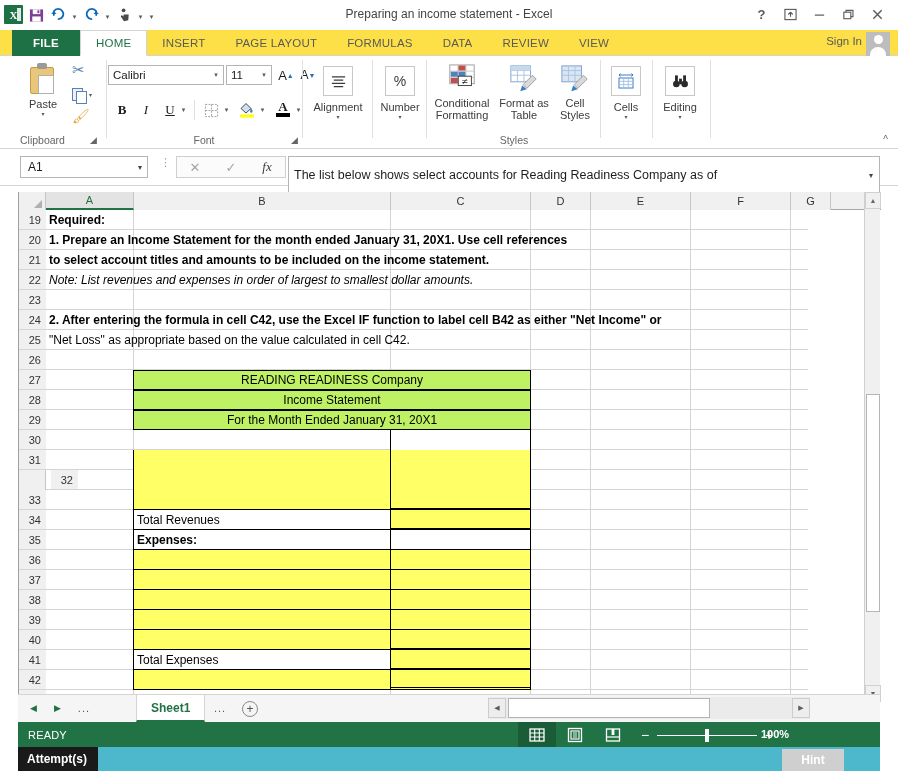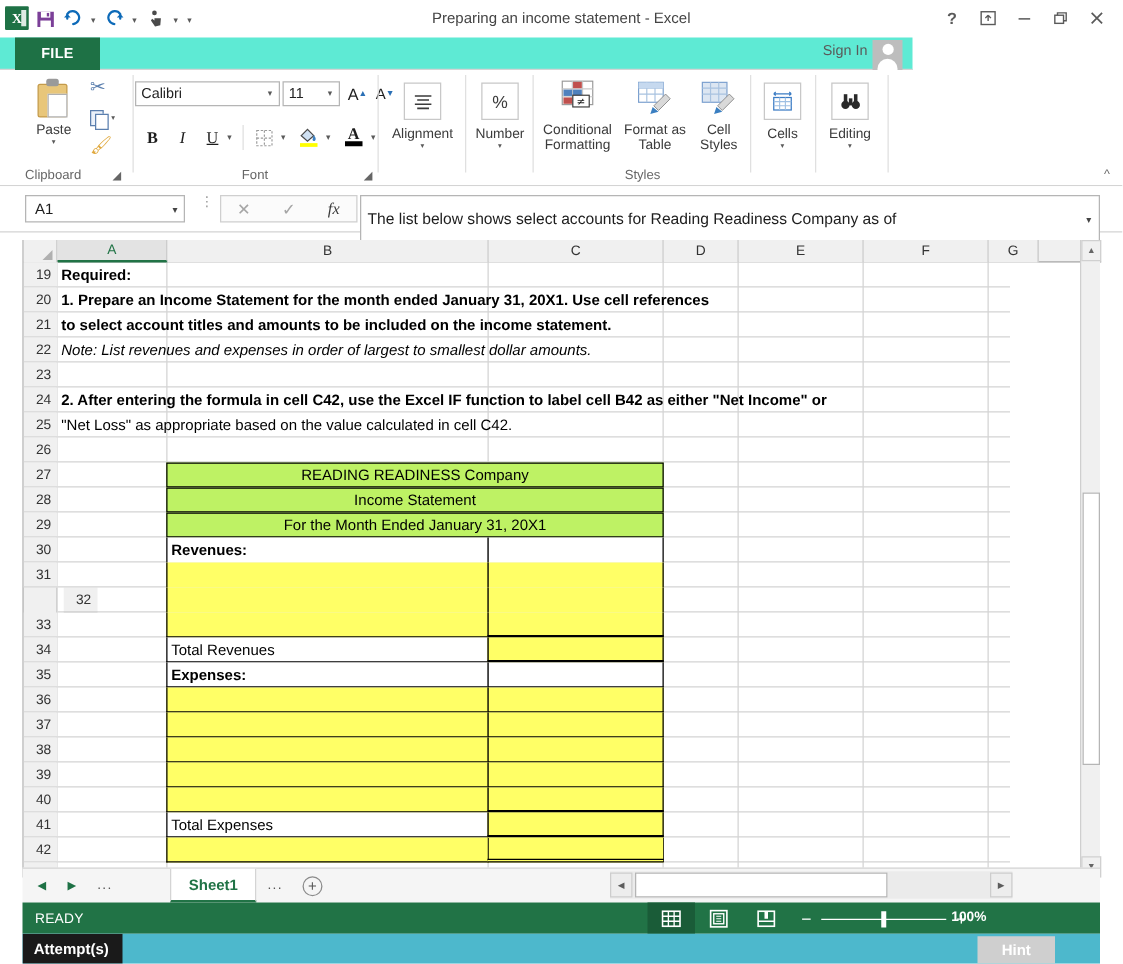--- a/index.html
+++ b/index.html
@@ -67,22 +67,22 @@
   .win-btn {
     width: 29px; height: 22px;
     display: flex; align-items: center; justify-content: center;
     color: #5a5a5a; font-size: 13px;
     cursor: default;
   }
 
   
   .tabstrip {
     position: absolute; left: 0; top: 30px;
-    width: 730px; height: 26px;
-    background: #5eead4;
+    width: 898px; height: 26px;
+    background: #fde047;
     border-bottom: 1px solid #d4d4d4;
   }
   .tab-file {
     position: absolute; left: 12px; top: 0;
     width: 68px; height: 26px;
     background: #1e7145;
     color: #ffffff;
     font-size: 11.5px; font-weight: bold;
     display: flex; align-items: center; justify-content: center;
     letter-spacing: .3px;
@@ -543,20 +543,29 @@
       <div class="win-btn">
         <svg width="13" height="13" viewBox="0 0 14 14">
           <path d="M2.5 2.5 L11.5 11.5 M11.5 2.5 L2.5 11.5" stroke="#5a5a5a" stroke-width="1.5"></path>
         </svg>
       </div>
     </div>
   </div>
 
   <div class="tabstrip">
     <div class="tab-file">FILE</div>
+    <div class="tabs">
+      <div class="tab active">HOME</div>
+      <div class="tab">INSERT</div>
+      <div class="tab">PAGE LAYOUT</div>
+      <div class="tab">FORMULAS</div>
+      <div class="tab">DATA</div>
+      <div class="tab">REVIEW</div>
+      <div class="tab">VIEW</div>
+    </div>
     <div class="signin">Sign In</div>
     <div class="avatar"></div>
   </div>
 
   <div class="ribbon">
 
     <div class="rgroup" style="left:14px; width:92px;">
       <div class="rbtn" style="left:6px; top:7px; width:46px;">
         <div class="paste-icon">
           <div class="paste-board"></div>
@@ -848,21 +857,20 @@
       <div class="cell italic" style="left:0px; top:60px; width:560px;">Note:  List revenues and expenses in order of largest to smallest dollar amounts.</div>
 
       <div class="cell bold" style="left:0px; top:100px; width:700px;">2. After entering the formula in cell C42, use the Excel IF function to label cell B42 as either "Net Income" or</div>
 
       <div class="cell" style="left:0px; top:120px; width:700px;">"Net Loss" as appropriate based on the value calculated in cell C42.</div>
 
       <div class="cell ctr blue bd-all" style="left:87px; top:160px; width:398px;">READING READINESS Company</div>
       <div class="cell ctr blue bd-all" style="left:87px; top:180px; width:398px;">Income Statement</div>
       <div class="cell ctr blue bd-all" style="left:87px; top:200px; width:398px;">For the Month Ended January 31, 20X1</div>
 
-      <div class="cell bold wht bd-lr" style="left:87px; top:220px; width:258px;">Revenues:</div>
       <div class="cell wht bd-lr" style="left:344px; top:220px; width:141px;"></div>
 
       <div class="cell yel bd-lr" style="left:87px; top:240px; width:258px;"></div>
       <div class="cell yel bd-lr" style="left:344px; top:240px; width:141px;"></div>
 
       <div class="cell yel bd-lr" style="left:87px; top:260px; width:258px;"></div>
       <div class="cell yel bd-lr" style="left:344px; top:260px; width:141px;"></div>
 
       <div class="cell yel bd-lrb" style="left:87px; top:280px; width:258px;"></div>
       <div class="cell yel bd-lr bd-b2" style="left:344px; top:280px; width:141px;"></div>

